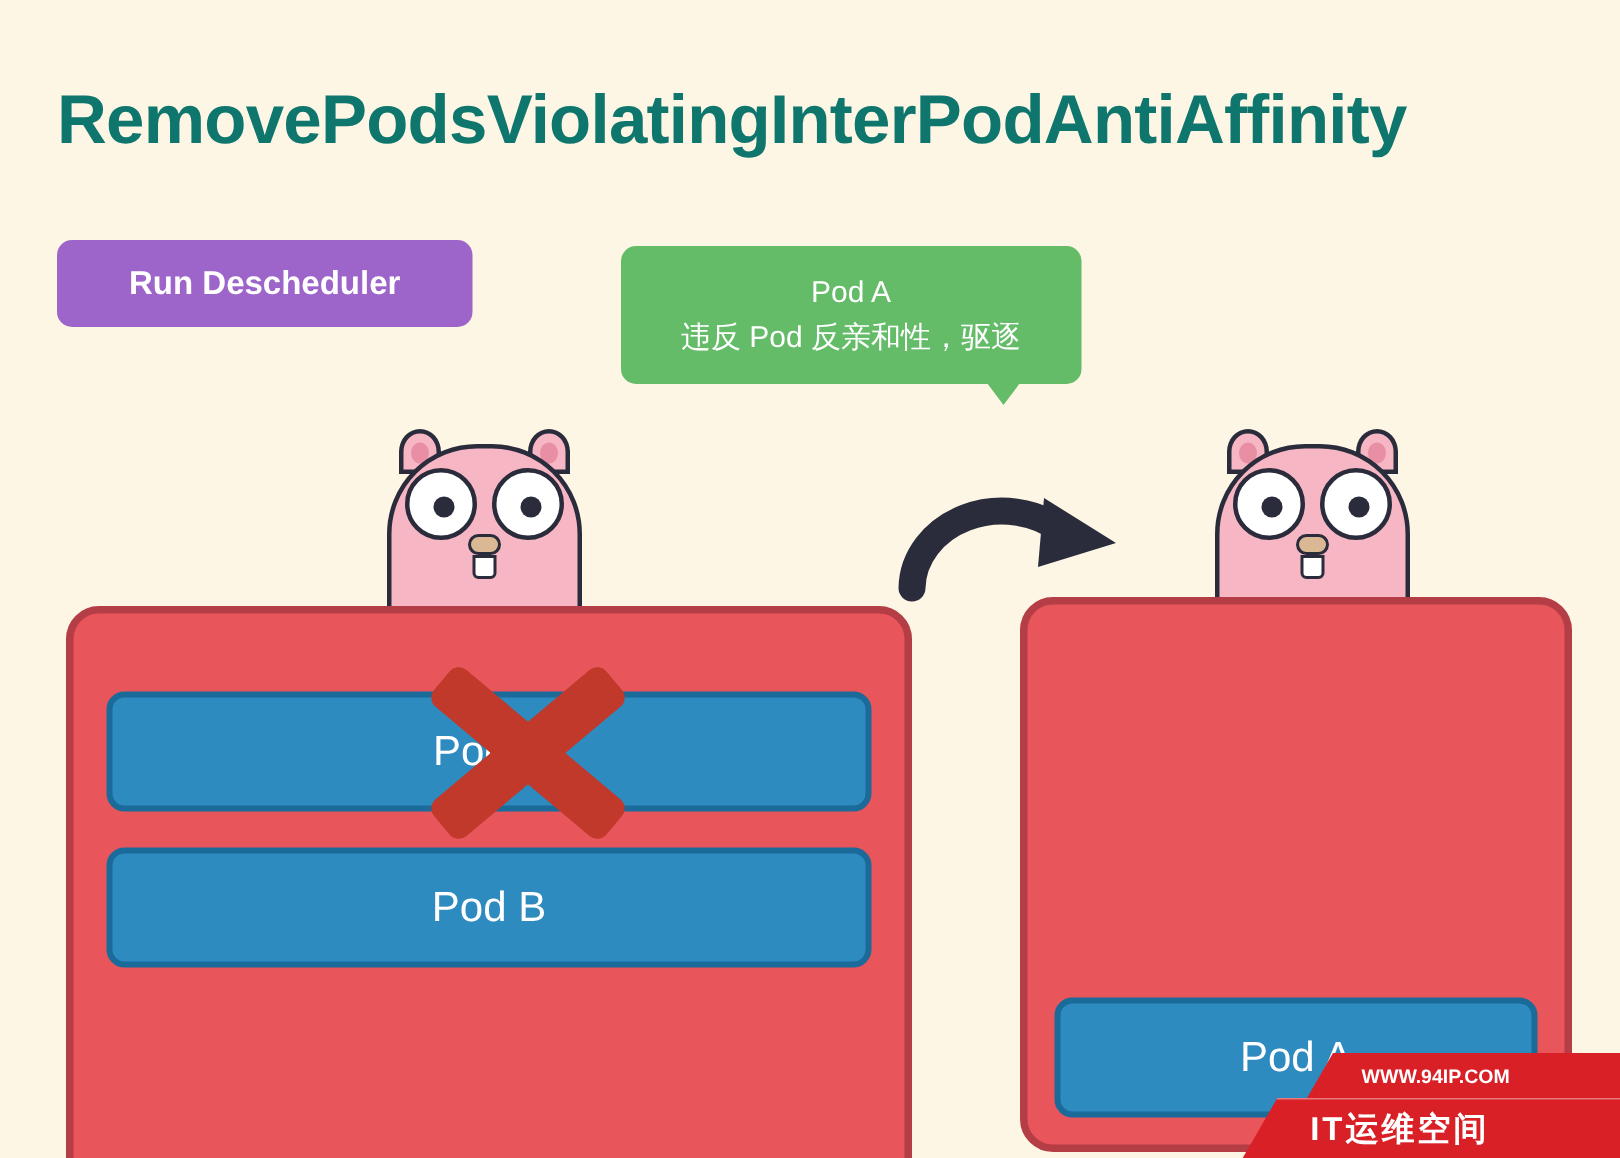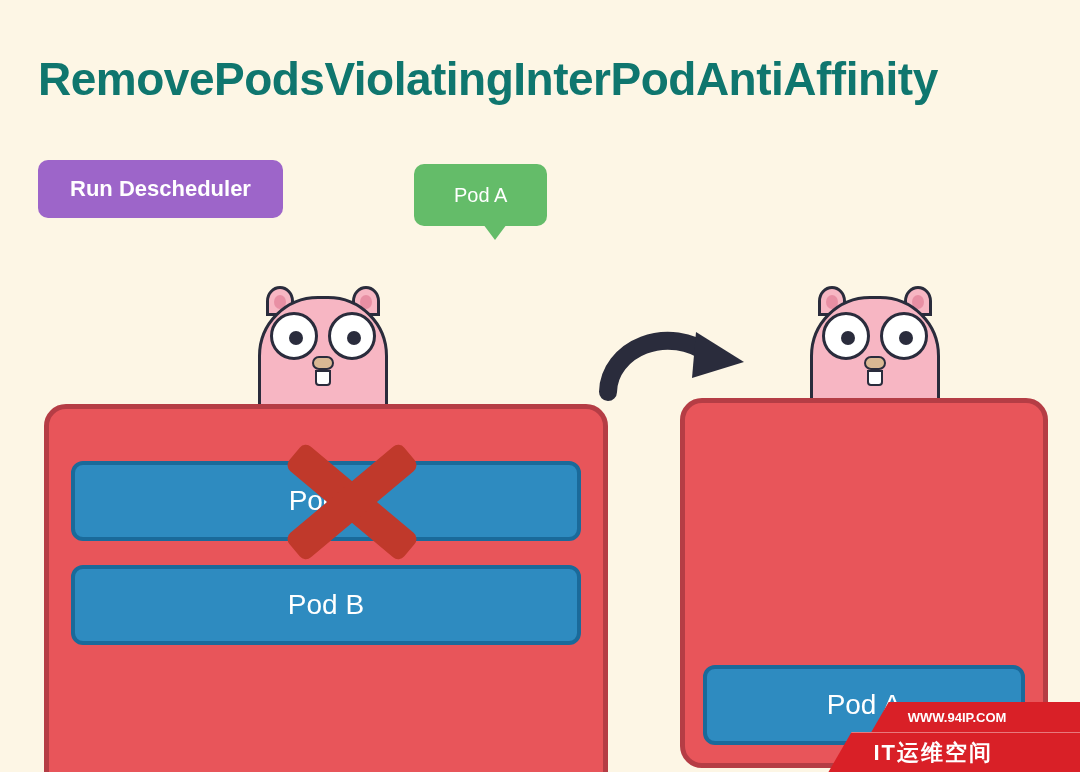--- a/index.html
+++ b/index.html
@@ -21,21 +21,21 @@
     letter-spacing: -0.5px;
   }
   .run-btn {
     position: absolute;
     top: 160px;
     left: 38px;
     background: #9d65c9;
     color: #fff;
     font-size: 22px;
     font-weight: 600;
-    padding: 16px 32px;
+    padding: 16px 48px;
     border-radius: 10px;
     border: none;
   }
   .speech {
     position: absolute;
     top: 164px;
     left: 414px;
     background: #64bc69;
     color: #fff;
     font-size: 20px;
@@ -149,20 +149,21 @@
 </style>
 </head>
 <body>
 
 <div class="title">RemovePodsViolatingInterPodAntiAffinity</div>
 
 <button class="run-btn">Run Descheduler</button>
 
 <div class="speech">
   <div>Pod A</div>
+  <div>违反 Pod 反亲和性，驱逐</div>
 </div>
 
 <div class="gopher left">
   <div class="g-ear l"></div>
     <div class="g-ear r"></div>
   <div class="g-body"></div>
   <div class="g-eye l"></div>
     <div class="g-eye r"></div>
   <div class="g-nose"></div>
     <div class="g-tooth"></div>

